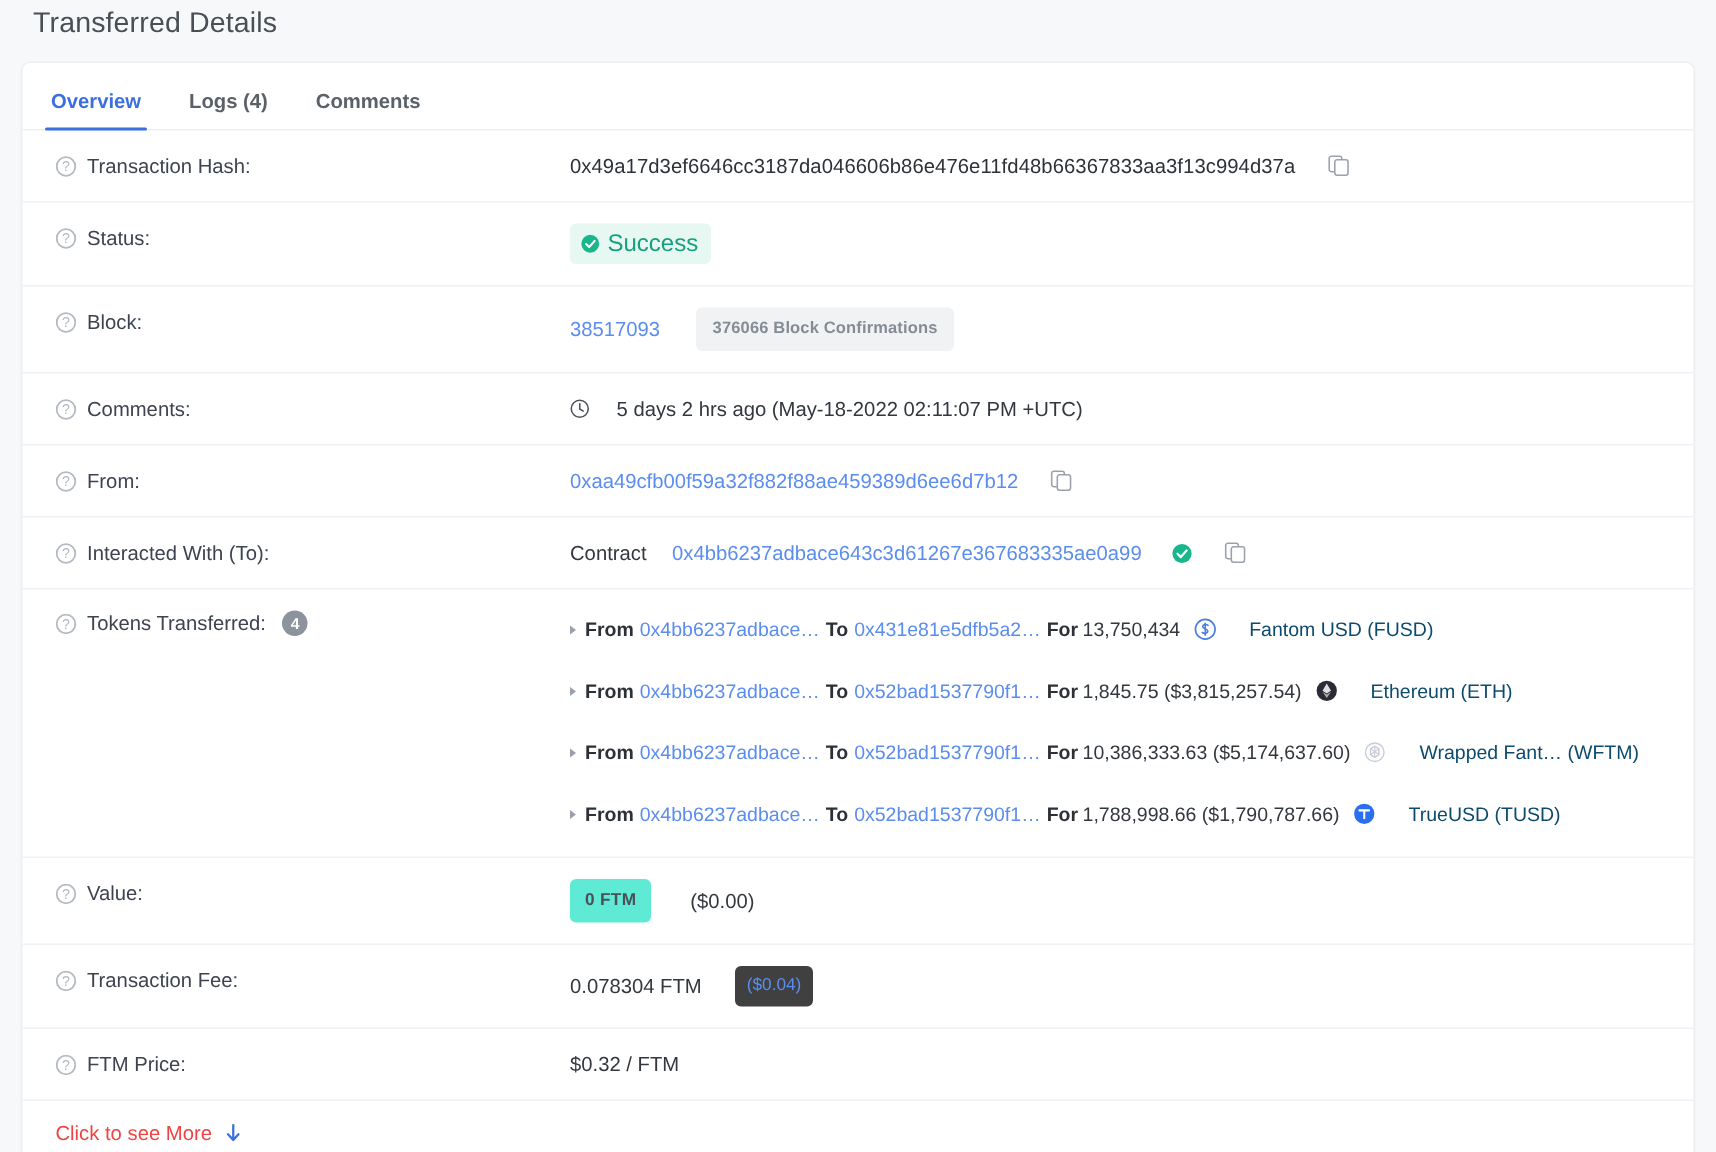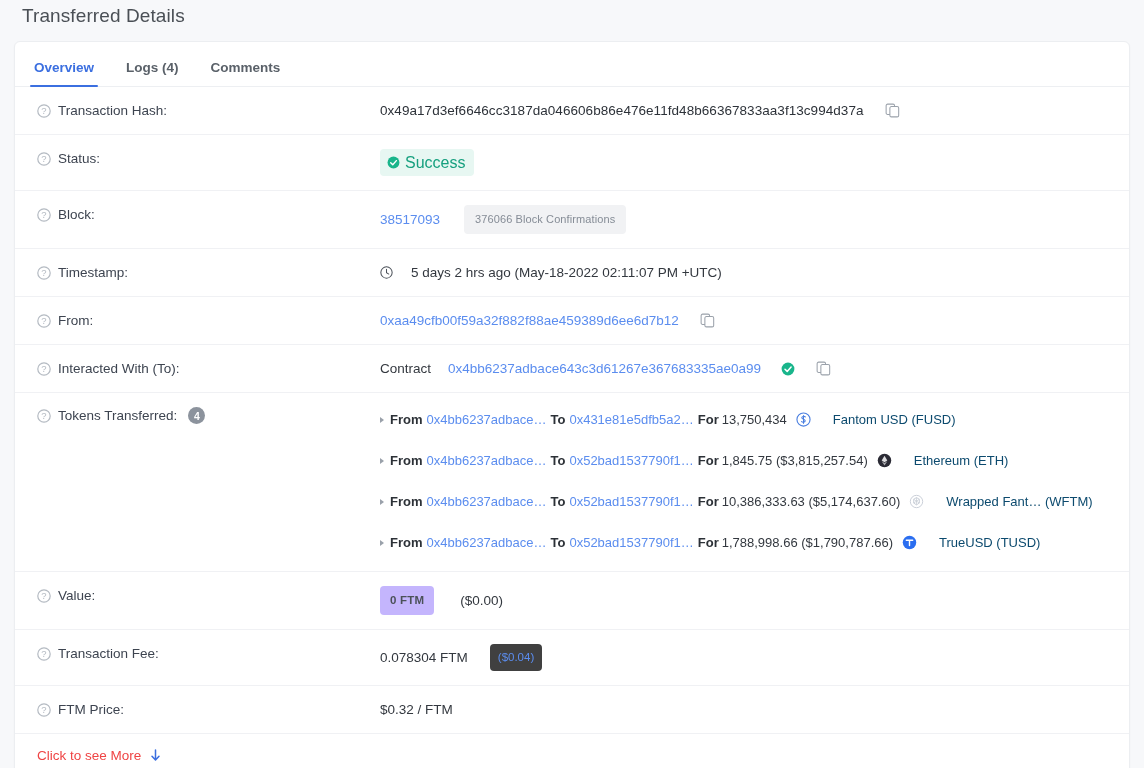--- a/index.html
+++ b/index.html
@@ -84,21 +84,21 @@
     display: inline-flex; align-items: center; gap: 5px;
     background: #e7f7f2; color: #16a07f;
     font-size: 16px; font-weight: 400;
     padding: 4px 9px 4px 7px; border-radius: 4px;
   }
   .check-ic { width: 13px; height: 13px; flex: none; }
 
   
   .conf-badge {
     display: inline-block; background: #f1f2f4; color: #858c96;
-    font-size: 11px; font-weight: 400; padding: 5px 11px; border-radius: 4px;
+    font-size: 11px; font-weight: 700; padding: 5px 11px; border-radius: 4px;
     margin-left: 12px; letter-spacing: .1px;
   }
   .clock-ic { width: 13px; height: 13px; flex: none; margin-right: 6px; }
 
   
   .verified { width: 14px; height: 14px; flex: none; margin-left: 8px; }
 
   
   .count-badge {
     display: inline-flex; align-items: center; justify-content: center;
@@ -121,21 +121,21 @@
     margin-right: 6px;
   }
   .tk-k { font-weight: 700; color: #2c3137; }
   .tk-addr { color: #5b8def; margin: 0 4px; }
   .tk-amt { color: #33383f; margin-left: 3px; }
   .tk-token { color: #0c4a6e; margin-left: 22px; }
   .tok-ic { width: 15px; height: 15px; flex: none; margin-left: 9px; }
 
   
   .val-badge {
-    display: inline-block; background: #c4b5fd; color: #4b5159;
+    display: inline-block; background: #5eead4; color: #4b5159;
     font-size: 11.5px; font-weight: 700; padding: 5px 10px; border-radius: 4px;
     letter-spacing: .2px;
   }
   .val-usd { margin-left: 14px; color: #33383f; }
   .fee-usd {
     display: inline-block; background: #404040; color: #5b8def;
     font-size: 11.5px; padding: 4px 8px; border-radius: 4px; margin-left: 10px;
   }
 
   
@@ -210,21 +210,21 @@
         <span class="conf-badge">376066 Block Confirmations</span>
       </div>
     </div>
 
     <div class="row">
       <div class="lbl">
         <svg class="help" viewBox="0 0 14 14">
           <circle cx="7" cy="7" r="6.2"></circle>
           <text x="7" y="10.3" text-anchor="middle">?</text>
         </svg>
-        <span>Timestamp:</span>
+        <span>Comments:</span>
       </div>
       <div class="val">
         <svg class="clock-ic" viewBox="0 0 14 14">
           <circle cx="7" cy="7" r="6.1" fill="none" stroke="#4b5159" stroke-width="1.1"></circle>
           <path d="M7 3.4 V7.2 L9.5 8.7" fill="none" stroke="#4b5159" stroke-width="1.1" stroke-linecap="round"></path>
         </svg>
         <span>5 days 2 hrs ago (May-18-2022 02:11:07 PM +UTC)</span>
       </div>
     </div>
 

